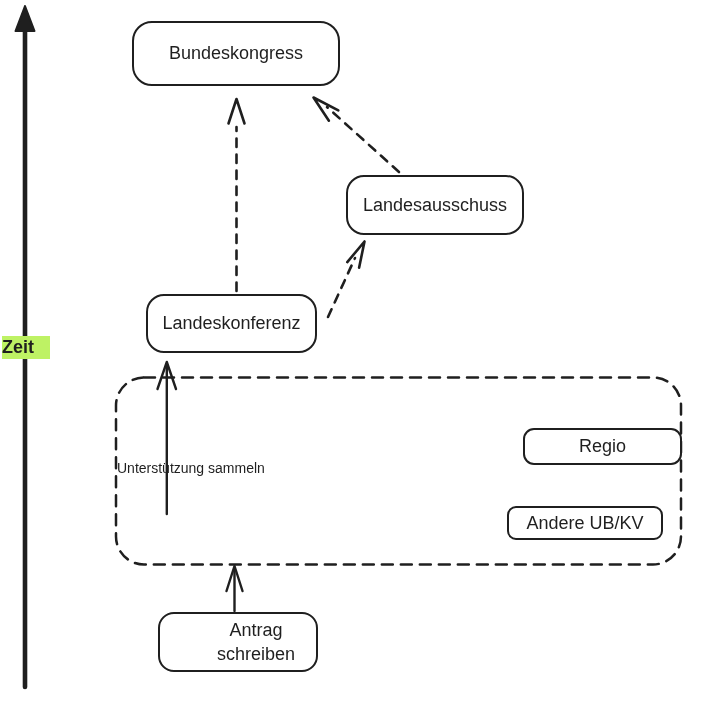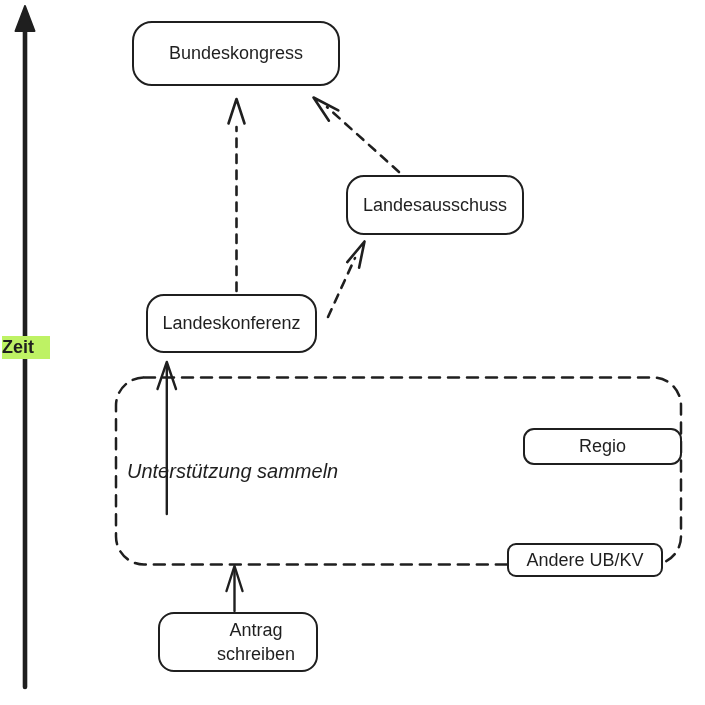--- a/index.html
+++ b/index.html
@@ -27,40 +27,39 @@
     justify-content: center;
     font-size: 18px;
     line-height: 1.35;
     color: #1f1f1f;
     text-align: center;
   }
   #n-bundeskongress { left:132px; top:21px;  width:208px; height:65px; border-radius:20px;text-align:right; }
   #n-landesausschuss{ left:346px; top:175px; width:178px; height:60px; border-radius:18px; }
   #n-landeskonferenz{ left:146px; top:294px; width:171px; height:59px; border-radius:18px; }
   #n-regio          { left:507px; top:428px; width:159px; height:37px; border-radius:11px;margin-left:16px; }
-  #n-andere-ubkv    { left:507px; top:506px; width:156px; height:34px; border-radius:9px;margin-top:37px; }
+  #n-andere-ubkv    { left:507px; top:506px; width:156px; height:34px; border-radius:9px; }
   #n-ubkv           { left:158px; top:520px; width:159px; height:33px; border-radius:11px; }
   #n-antrag         { left:158px; top:612px; width:160px; height:60px; border-radius:16px;padding-left:36px; }
   #n-antrag span    { display:inline-block; width:100px; }
   .axis-label {
     position: absolute;
     left: 2px; top: 336px;
     width: 48px;
     text-align: left;
     font-size: 18px;
     background: #bef264;
     padding: 1px 0;
     font-weight: bold;
   }
   .annotation {
     position: absolute;
-    left: 127px; top: 460px;
-    font-size: 20px;
+    left: 117px; top: 460px;
+    font-size: 14px;
     white-space: nowrap;
-    font-style: italic;
   }
 </style>
 </head>
 <body>
 
 <div class="canvas">
 
   <svg class="strokes" viewBox="0 0 705 705" fill="none" stroke="#1f1f1f" stroke-linecap="round" stroke-linejoin="round">
 
     <line x1="25" y1="687" x2="25" y2="27" stroke-width="4.6"></line>

